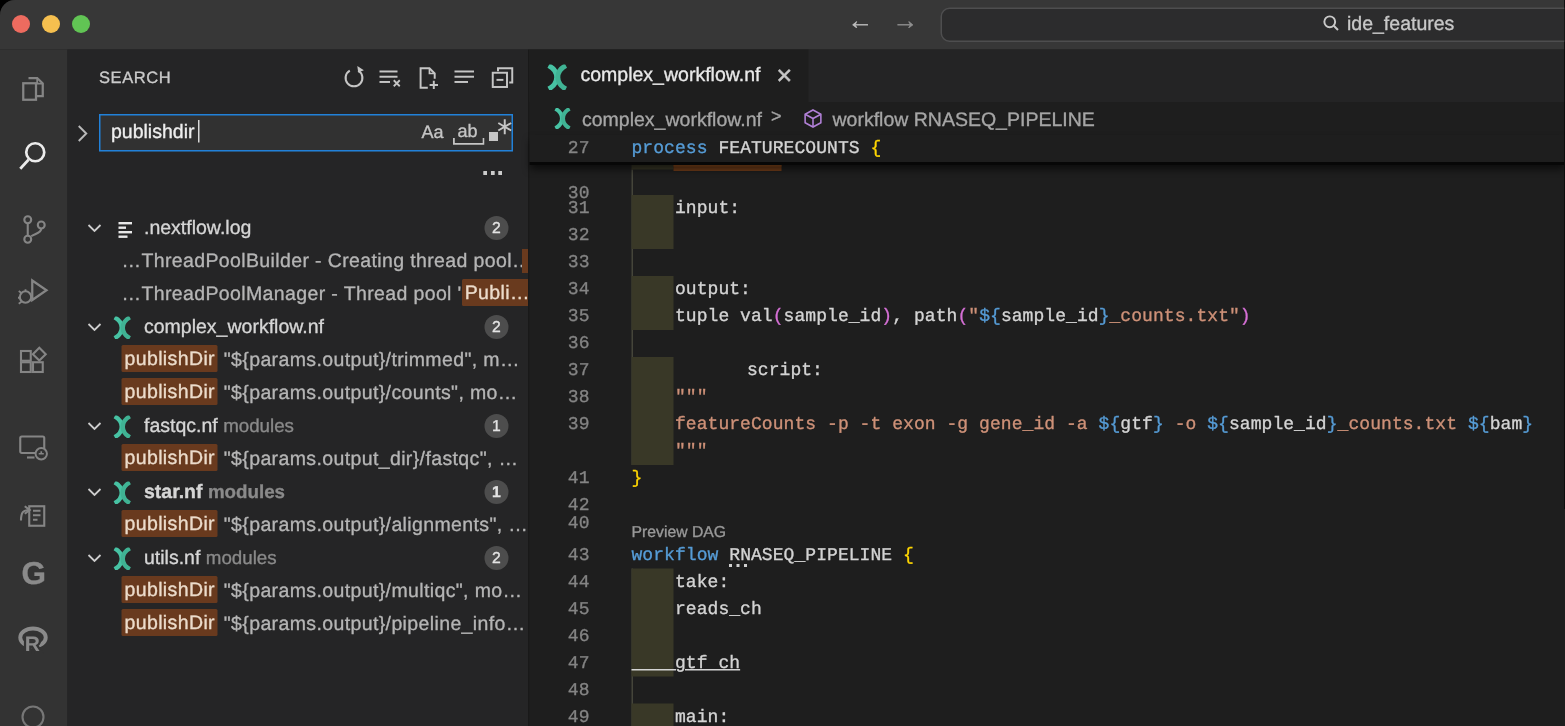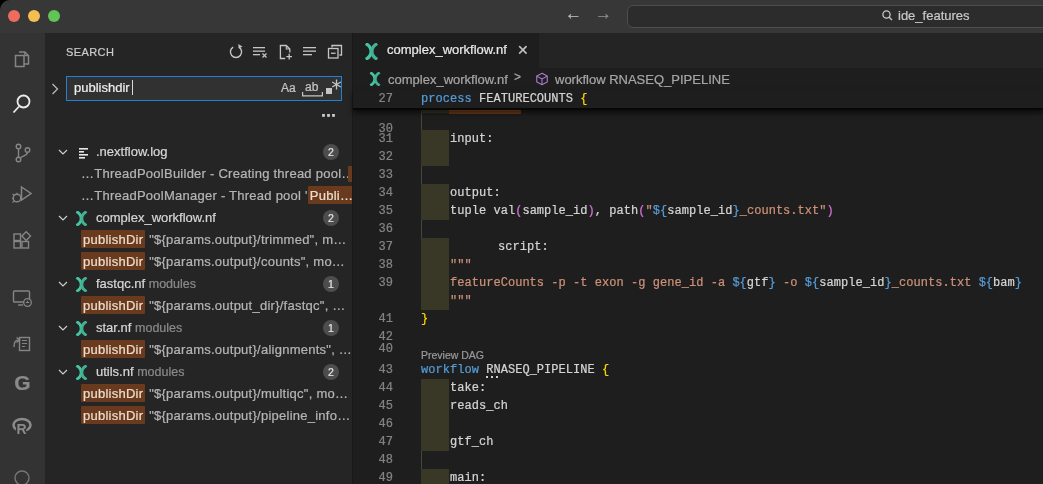--- a/index.html
+++ b/index.html
@@ -212,21 +212,21 @@
       </svg>
     <svg class="ficon nfx" width="15" height="15" viewBox="0 0 16 16">
         <use href="#nfx"></use>
       </svg>
     <div class="fn fname">fastqc.nf <span class="fdim">modules</span></div>
       <div class="badge">1</div>
   </div>
   <div class="abs row" style="top:295px;overflow:hidden;">
     <div class="rt rtxt"><span class="hl">publishDir</span> "${params.output_dir}/fastqc", …</div>
   </div>
-  <div class="abs row" style="top:317px;">
+  <div class="abs row" style="top:317px;font-weight:bold;">
     <svg class="chev" width="10" height="6" viewBox="0 0 10 6">
         <path d="M1 1 L5 5 L9 1" fill="none" stroke="#cccccc" stroke-width="1.2"></path>
       </svg>
     <svg class="ficon nfx" width="15" height="15" viewBox="0 0 16 16">
         <use href="#nfx"></use>
       </svg>
     <div class="fn fname">star.nf <span class="fdim">modules</span></div>
       <div class="badge">1</div>
   </div>
   <div class="abs row" style="top:339px;overflow:hidden;">
@@ -309,21 +309,21 @@
         <div class="code" style="left:68px;top:271.3px;"><span class="kw">workflow</span> RNASEQ_PIPELINE <span class="gold">{</span></div>
       <div class="abs" style="left:132.5px;top:286px;width:2px;height:2px;background:#cfcfcf;"></div>
       <div class="abs" style="left:137.5px;top:286px;width:2px;height:2px;background:#cfcfcf;"></div>
       <div class="abs" style="left:142.5px;top:286px;width:2px;height:2px;background:#cfcfcf;"></div>
       <div class="lnum" style="left:0;top:289.3px;">44</div>
         <div class="code" style="left:68px;top:289.3px;">    take:</div>
       <div class="lnum" style="left:0;top:307.3px;">45</div>
         <div class="code" style="left:68px;top:307.3px;">    reads_ch</div>
       <div class="lnum" style="left:0;top:325.3px;">46</div>
       <div class="lnum" style="left:0;top:343.3px;">47</div>
-        <div class="code" style="left:68px;top:343.3px;">    gtf_ch</div>
+        <div class="code" style="left:68px;top:343.3px;text-decoration:underline;">    gtf_ch</div>
       <div class="lnum" style="left:0;top:361.3px;">48</div>
       <div class="lnum" style="left:0;top:379.3px;">49</div>
         <div class="code" style="left:68px;top:379.3px;">    main:</div>
     </div>
   </div>
 
   <div class="sticky"></div>
   <div class="lnum" style="left:353px;top:90px;z-index:5;">27</div>
   <div class="code" style="left:421px;top:90px;z-index:5;"><span class="kw">process</span> FEATURECOUNTS <span class="gold">{</span></div>
 </div>

